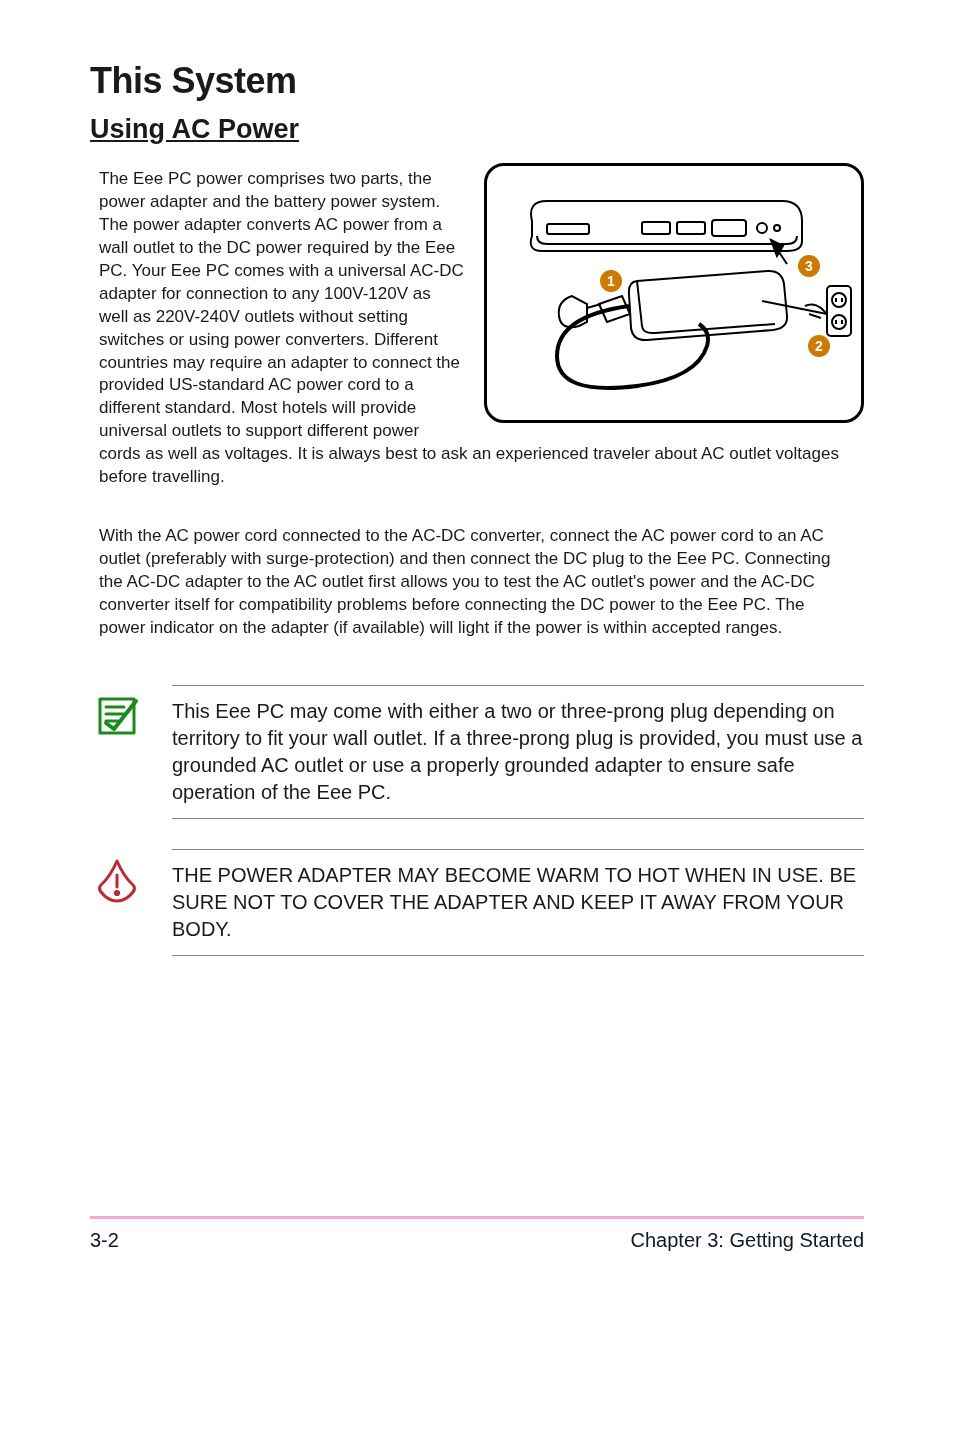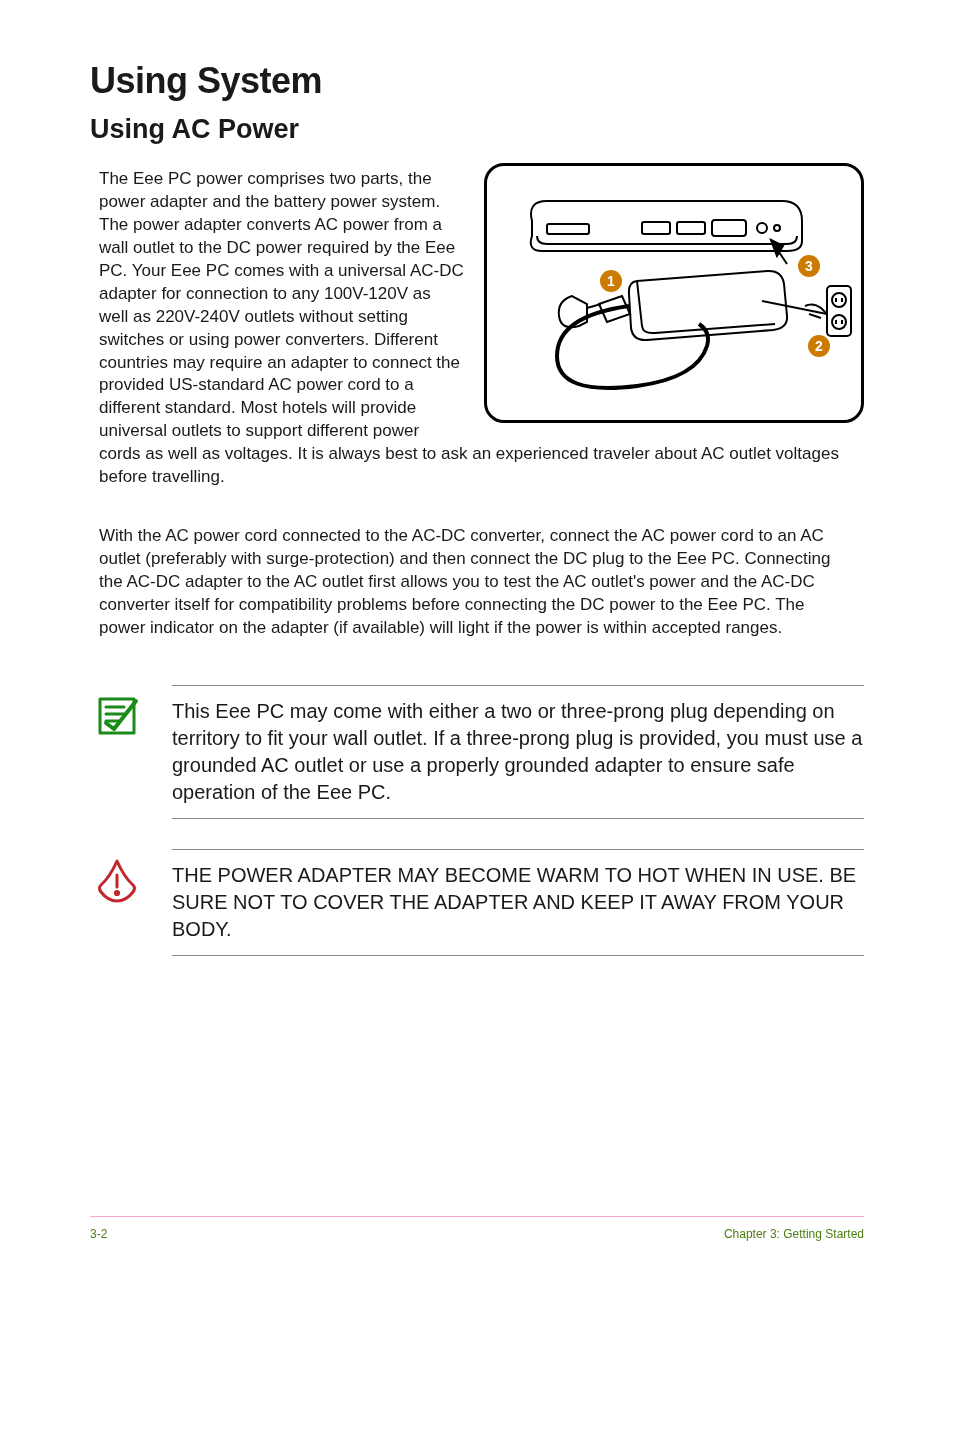--- a/index.html
+++ b/index.html
@@ -22,20 +22,21 @@
     font-weight: 800;
     font-size: 36px;
     margin: 0 0 12px 0;
     letter-spacing: -0.5px;
   }
   h2 {
     font-family: "Segoe UI", Arial, sans-serif;
     font-weight: 700;
     font-size: 27px;
     margin: 0 0 14px 0;
+    text-decoration: underline;
   }
   .row1 {
     display: block;
     overflow: hidden;
     margin-bottom: 18px;
   }
   .body {
     font-size: 17px;
     line-height: 1.35;
     margin: 9px;
@@ -70,33 +71,33 @@
     font-size: 20px;
     line-height: 1.35;
     border-top: 1px solid #888;
     border-bottom: 1px solid #888;
     padding: 12px 0 12px 0;
   }
   .spacer { height: 210px; }
   .footer {
     display: flex;
     justify-content: space-between;
-    font-size: 12px;
-    color: #4d7c0f;
-    border-top: 1px solid #f9a8d4;
+    font-size: 20px;
+    color: #0f172a;
+    border-top: 3px solid #f9a8d4;
     padding-top: 10px;
     margin-top: 20px;
   }
 </style>
 </head>
 <body>
 
 <div class="page">
 
-  <h1>Using System</h1>
+  <h1>This System</h1>
   <h2>Using AC Power</h2>
 
   <div class="row1">
     <div class="figure">
       <svg viewBox="0 0 374 254">
 
         <g stroke="#000" fill="none" stroke-width="2">
           <path d="M45 55 Q40 35 60 35 L295 35 Q315 35 315 55 L315 75 Q315 85 300 85 L55 85 Q40 85 45 70 Z"></path>
           <path d="M50 70 Q50 78 60 78 L300 78 Q310 78 310 70"></path>
           <rect x="155" y="56" width="28" height="12" rx="2"></rect>

